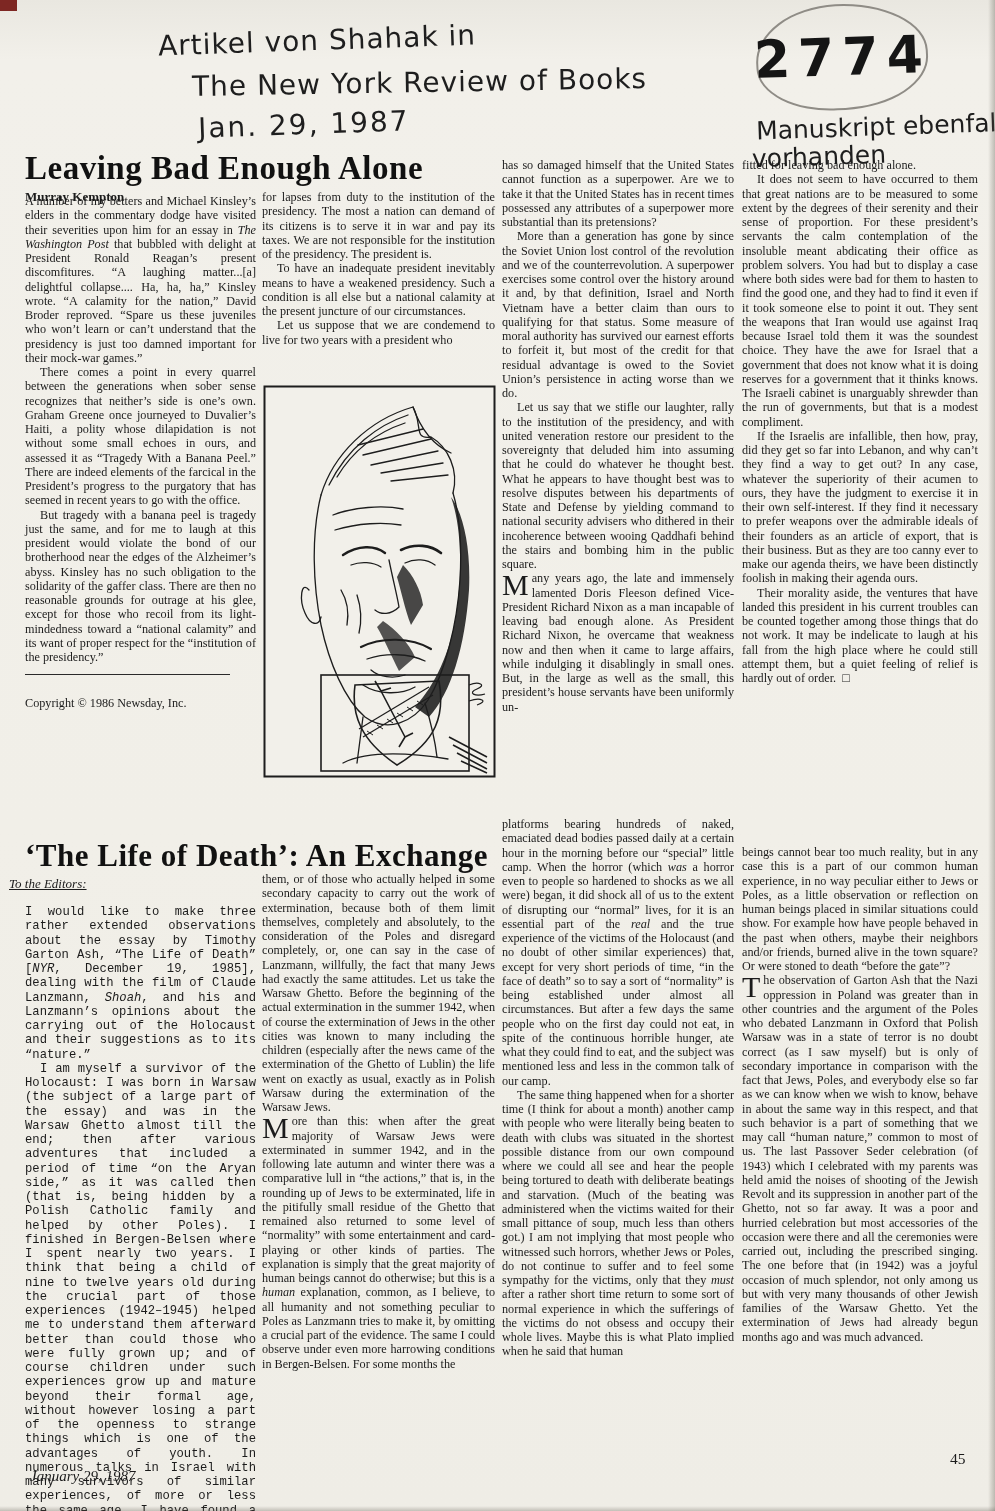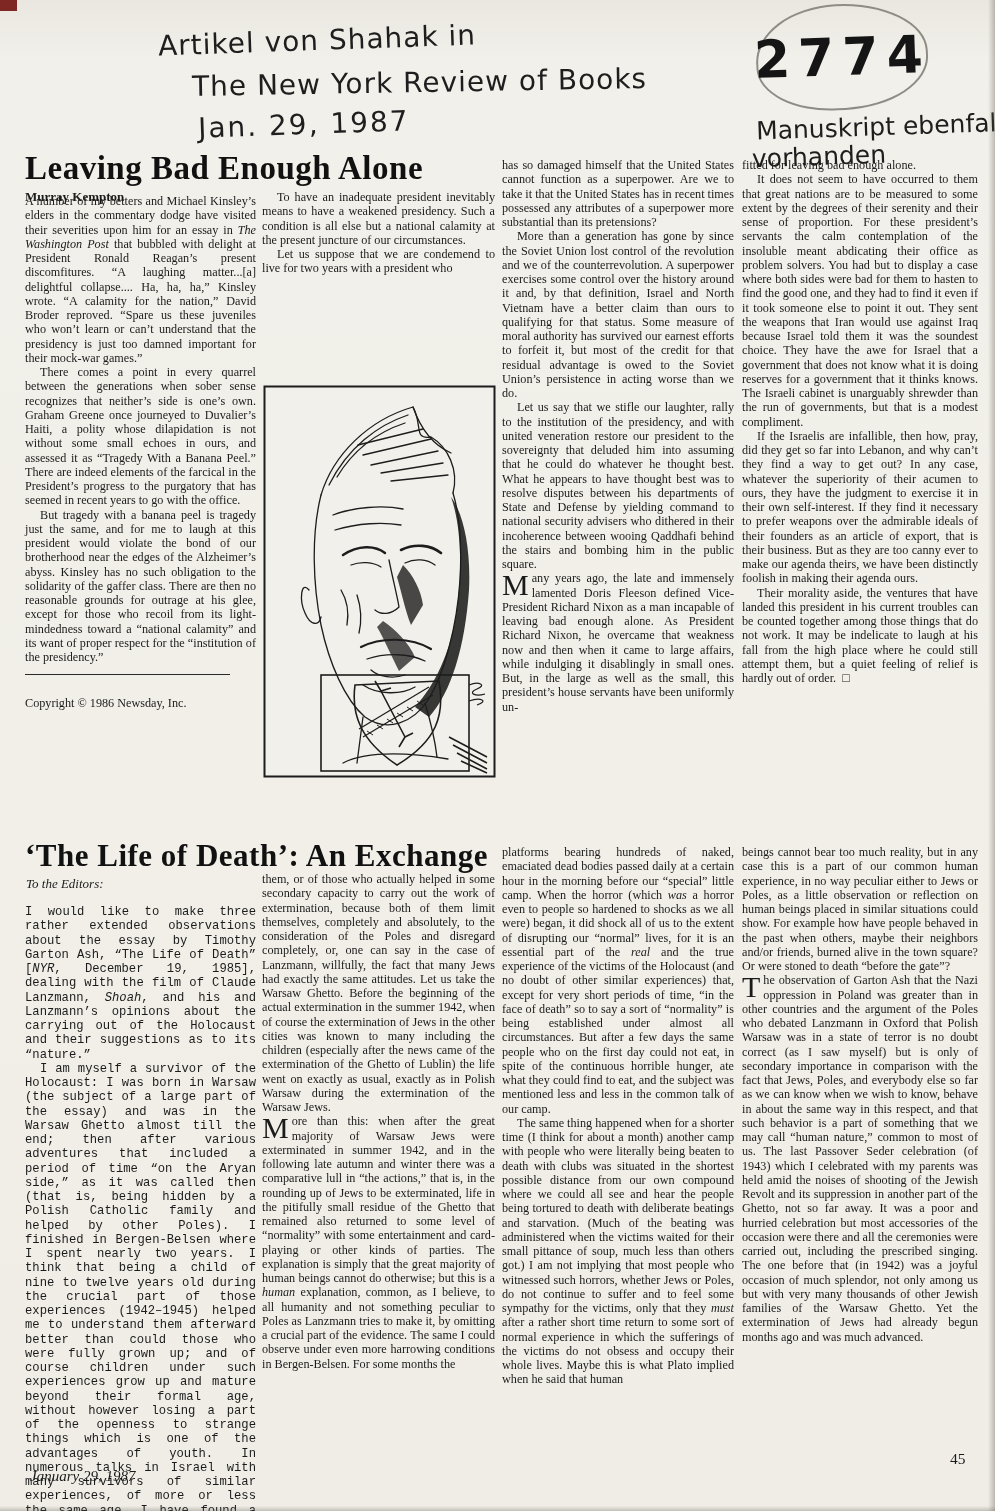--- a/index.html
+++ b/index.html
@@ -23,35 +23,35 @@
   .circled-number span{font-family:"DejaVu Sans",sans-serif;font-size:52px;font-weight:bold;
         letter-spacing:8px;transform:rotate(1deg);color:#151515;}
   .hw4{left:756px;top:112px;font-size:25px;transform:rotate(-2deg);}
   .hw5{left:752px;top:142px;font-size:25px;transform:rotate(-2deg);}
 
   
   .headline{position:absolute;font-weight:700;color:#111;letter-spacing:.5px;white-space:nowrap;}
   .headline1{left:25px;top:150px;font-size:33px;}
   .headline2{left:25px;top:838px;font-size:31px;}
   .byline{position:absolute;left:25px;top:189px;font-weight:700;font-size:13px;}
-  .salutation{position:absolute;left:26px;top:876px;font-style:italic;font-size:13px;}
+  .salutation{position:absolute;left:9px;top:876px;font-style:italic;font-size:13px;text-decoration:underline;}
 
   .col{position:absolute;text-align:justify;font-size:12.2px;line-height:14.25px;}
   .col p{margin:0;text-indent:15px;}
   .col p.noindent{text-indent:0;}
   .col p.hasdc{text-indent:0;}
   .dropcap{float:left;font-size:30px;line-height:25px;padding:1px 3px 0 0;}
 
   .a1c1{left:25px;top:194px;width:231px;}
   .a1c2{left:262px;top:190px;width:233px;}
   .a1c3{left:502px;top:158px;width:232px;}
   .a1c4{left:742px;top:158px;width:236px;}
   .a2c1{left:25px;top:905px;width:231px;font-family:Liberation Mono, monospace;}
   .a2c2{left:262px;top:872px;width:233px;}
-  .a2c3{left:502px;top:845px;width:232px;}
+  .a2c3{left:502px;top:817px;width:232px;}
   .a2c4{left:742px;top:845px;width:236px;}
 
   .copyright{position:relative;margin-top:10px;padding-top:22px;text-indent:0 !important;}
   .copyright:before{content:"";position:absolute;left:0;top:0;width:205px;border-top:1.5px solid #2a2a2a;}
 
   .illustration{position:absolute;left:263px;top:385px;width:233px;height:393px;}
   .illustration svg{display:block;}
 
   .footer-date{position:absolute;left:30px;top:1468px;font-style:italic;font-size:15px;}
   .page-number{position:absolute;left:950px;top:1450px;font-size:15.5px;}
@@ -78,20 +78,21 @@
   <div class="col a1c1">
     <div>
         <p class="noindent">A number of my betters and Michael Kinsley’s elders in the commentary dodge have visited their severities upon him for an essay in <i>The Washington Post</i> that bubbled with delight at President Ronald Reagan’s present discomfitures. “A laughing matter...[a] delightful collapse.... Ha, ha, ha,” Kinsley wrote. “A calamity for the nation,” David Broder reproved. “Spare us these juveniles who won’t learn or can’t understand that the presidency is just too damned important for their mock-war games.”</p>
         <p>There comes a point in every quarrel between the generations when sober sense recognizes that neither’s side is one’s own. Graham Greene once journeyed to Duvalier’s Haiti, a polity whose dilapidation is not without some small echoes in ours, and assessed it as “Tragedy With a Banana Peel.” There are indeed elements of the farcical in the President’s progress to the purgatory that has seemed in recent years to go with the office.</p>
         <p>But tragedy with a banana peel is tragedy just the same, and for me to laugh at this president would violate the bond of our brotherhood near the edges of the Alzheimer’s abyss. Kinsley has no such obligation to the solidarity of the gaffer class. There are then no reasonable grounds for outrage at his glee, except for those who recoil from its light-mindedness toward a “national calamity” and its want of proper respect for the “institution of the presidency.”</p>
       </div>
     <div class="copyright">Copyright © 1986 Newsday, Inc.</div>
   </div>
 
   <div class="col a1c2">
+      <p class="noindent">for lapses from duty to the institution of the presidency. The most a nation can demand of its citizens is to serve it in war and pay its taxes. We are not responsible for the institution of the presidency. The president is.</p>
       <p>To have an inadequate president inevitably means to have a weakened presidency. Such a condition is all else but a national calamity at the present juncture of our circumstances.</p>
       <p>Let us suppose that we are condemend to live for two years with a president who</p>
     </div>
 
   <div class="illustration">
     <svg width="233" height="393" viewBox="0 0 233 393" xmlns="http://www.w3.org/2000/svg">
       <rect x="1.5" y="1.5" width="230" height="390" fill="#f2f0ea" stroke="#1d1d1d" stroke-width="2"></rect>
       <g stroke="#1d1d1d" fill="none" stroke-width="1.3" stroke-linecap="round">
 
         <path d="M58,110 C70,70 105,35 150,22 C160,40 150,55 168,52 C185,62 196,85 190,108"></path>

